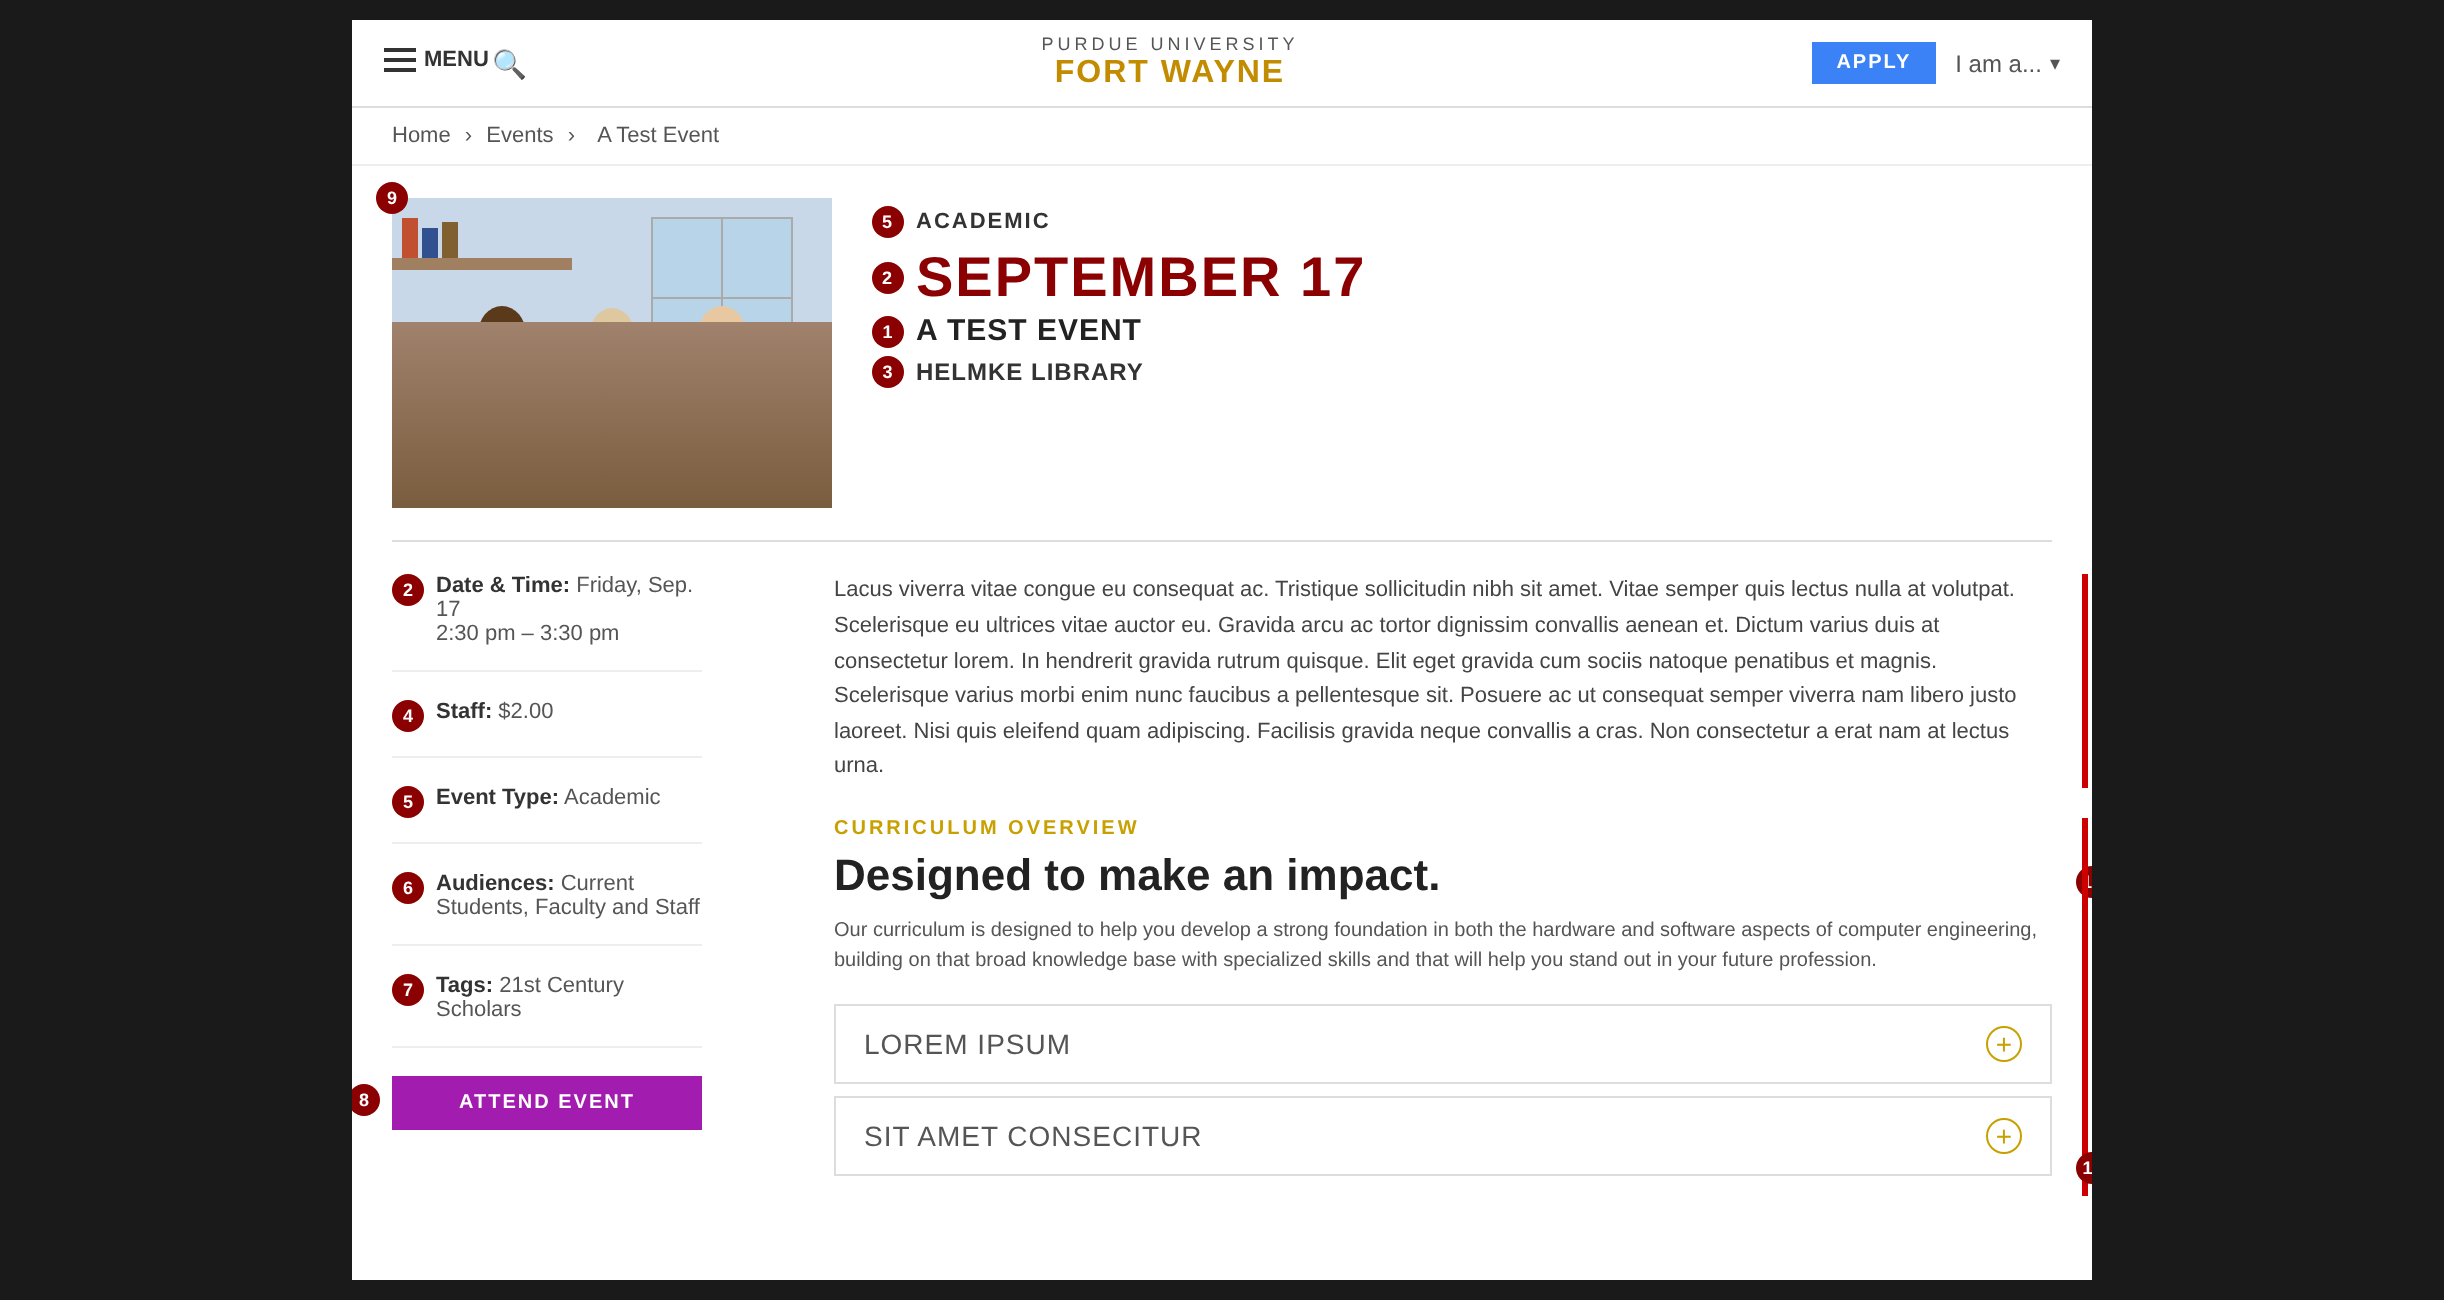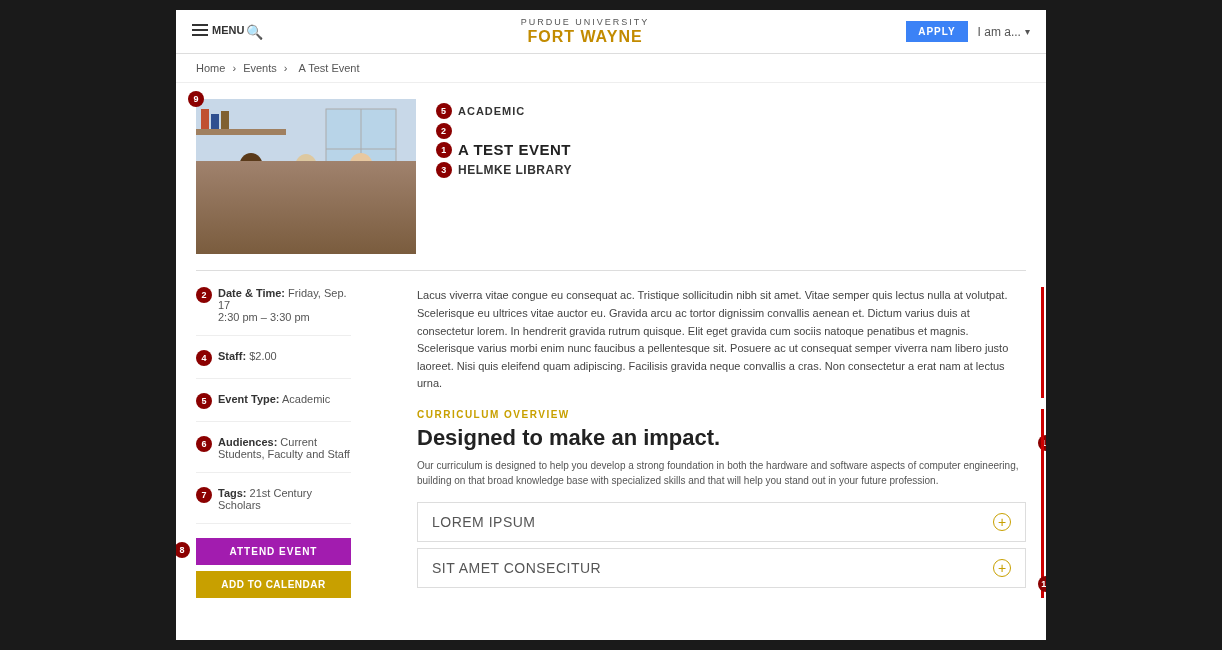--- a/index.html
+++ b/index.html
@@ -225,20 +225,21 @@
         </div>
       </div>
     </div>
     <div class="hero-info">
       <div class="event-category">
         <span class="ann">5</span>
         <span>ACADEMIC</span>
       </div>
       <div class="event-date">
         <span class="ann">2</span>
+        <span>SEPTEMBER 17</span>
       </div>
       <div class="event-title-large">
         <span class="ann">1</span>
         <span>A TEST EVENT</span>
       </div>
       <div class="event-location">
         <span class="ann">3</span>
         <span>HELMKE LIBRARY</span>
       </div>
     </div>
@@ -287,21 +288,20 @@
         <span class="ann">7</span>
         <div>
           <span class="detail-label">Tags:</span>
           <span class="detail-value">21st Century Scholars</span>
         </div>
       </div>
 
       <div style="position:relative;">
         <span class="ann" style="position:absolute; left:-22px; top:4px;">8</span>
         <button class="attend-btn">ATTEND EVENT</button>
-        <button class="calendar-btn">ADD TO CALENDAR</button>
       </div>
     </div>
 
     <div class="right-panel relative-wrapper">
 
       <div style="position:absolute; right:-18px; top:0; bottom:200px; width:3px; background:#c00;"></div>
       <span class="ann" style="position:absolute; right:-28px; top:50%; transform:translateY(-50%);">10</span>
 
       <p class="body-text">Lacus viverra vitae congue eu consequat ac. Tristique sollicitudin nibh sit amet. Vitae semper quis lectus nulla at volutpat. Scelerisque eu ultrices vitae auctor eu. Gravida arcu ac tortor dignissim convallis aenean et. Dictum varius duis at consectetur lorem. In hendrerit gravida rutrum quisque. Elit eget gravida cum sociis natoque penatibus et magnis. Scelerisque varius morbi enim nunc faucibus a pellentesque sit. Posuere ac ut consequat semper viverra nam libero justo laoreet. Nisi quis eleifend quam adipiscing. Facilisis gravida neque convallis a cras. Non consectetur a erat nam at lectus urna.</p>
 

